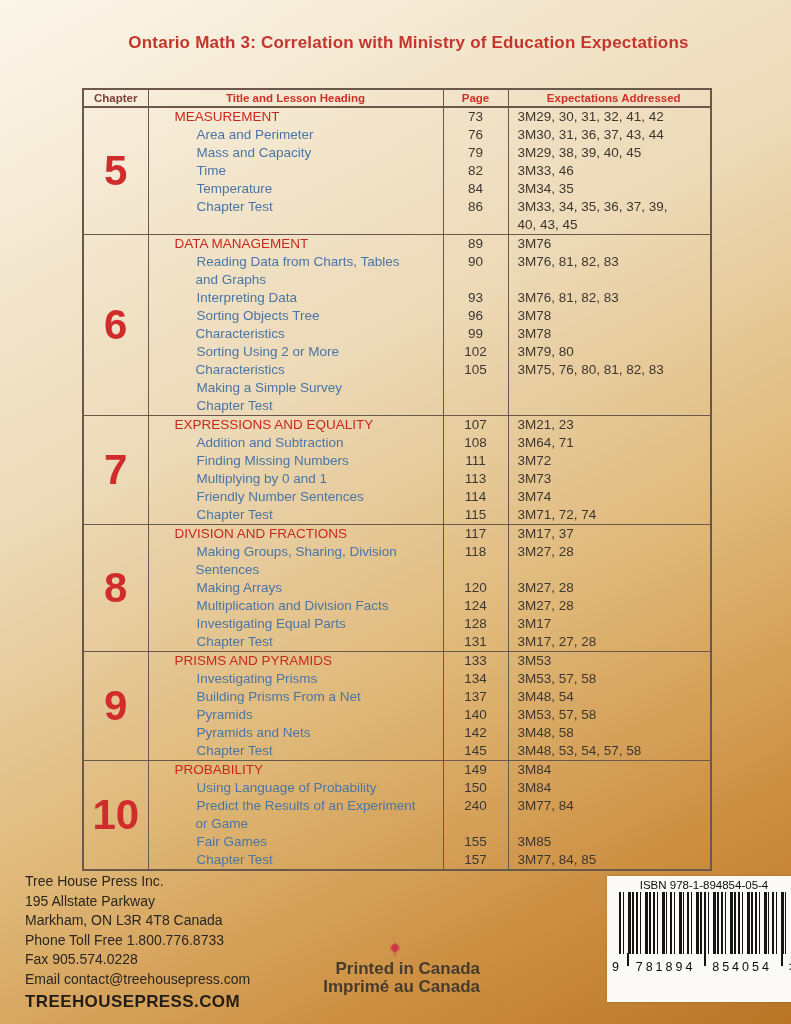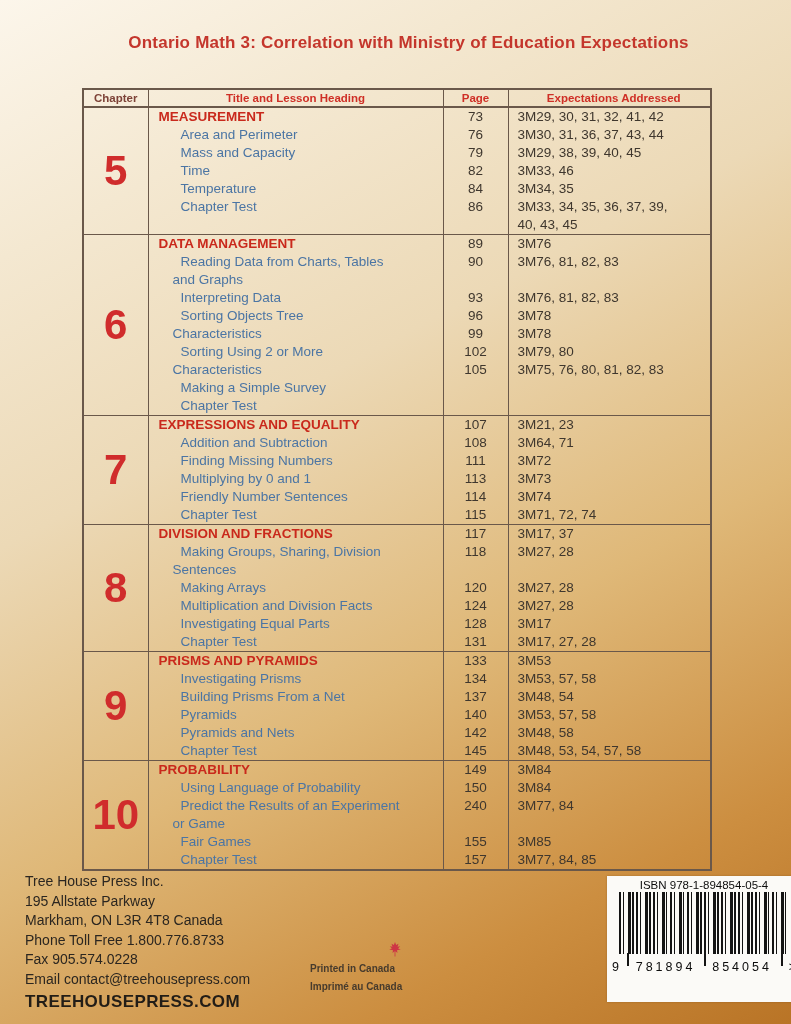--- a/index.html
+++ b/index.html
@@ -21,31 +21,31 @@
   th.c-chapter{color:#7d4237;}
   th.c-title,th.c-page,th.c-exp{color:#cf2f26;}
   td{padding:0;vertical-align:top;}
   .c-chapter{border-right:1px solid #6a584a;}
   .c-title{border-right:1px solid #6a584a;}
   .c-page{border-right:1px solid #6a584a;text-align:center;color:#3f372e;}
   .c-exp{padding-left:9px;color:#3f372e;}
   tbody{border-top:1px solid #6a584a;}
   td.chapter-num{text-align:center;vertical-align:middle;
       font-size:42px;font-weight:bold;color:#d02c2c;}
-  td.heading{color:#c9291c;font-weight:bold;padding-left:10px;}
-  td.lesson{color:#4b75a4;padding-left:32px;}
-  td.cont{color:#4b75a4;padding-left:24px;}
+  td.heading{color:#c9291c;font-weight:normal;padding-left:26px;}
+  td.lesson{color:#4b75a4;padding-left:48px;}
+  td.cont{color:#4b75a4;padding-left:47px;}
   
   .publisher{position:absolute;left:25px;top:872px;color:#2b2620;
       font-size:14px;line-height:19.5px;}
   .publisher .website{font-size:17px;font-weight:bold;letter-spacing:.4px;
       margin-top:3px;color:#221d17;}
   .printed{position:absolute;left:310px;top:942px;width:170px;
-      text-align:left;color:#473b2d;font-weight:bold;
-      font-size:10px;line-height:18px;}
+      text-align:right;color:#473b2d;font-weight:bold;
+      font-size:17px;line-height:18px;}
   .maple-leaf{display:block;margin:0 auto 3px;width:14px;height:15px;}
   .maple-leaf path{fill:#ce3645;}
   
   .barcode-box{position:absolute;left:607px;top:876px;width:194px;height:126px;
       background:#fbfaf7;box-shadow:0 0 2px rgba(90,60,20,.35);}
   .isbn-text{margin-top:3px;text-align:center;font-size:11.5px;color:#0c0c0c;
       white-space:nowrap;letter-spacing:0;}
   .bars{margin:1px 12px 0 12px;height:62px;
       background:repeating-linear-gradient(90deg,
         #141414 0px,#141414 2px,transparent 2px,transparent 4px,

